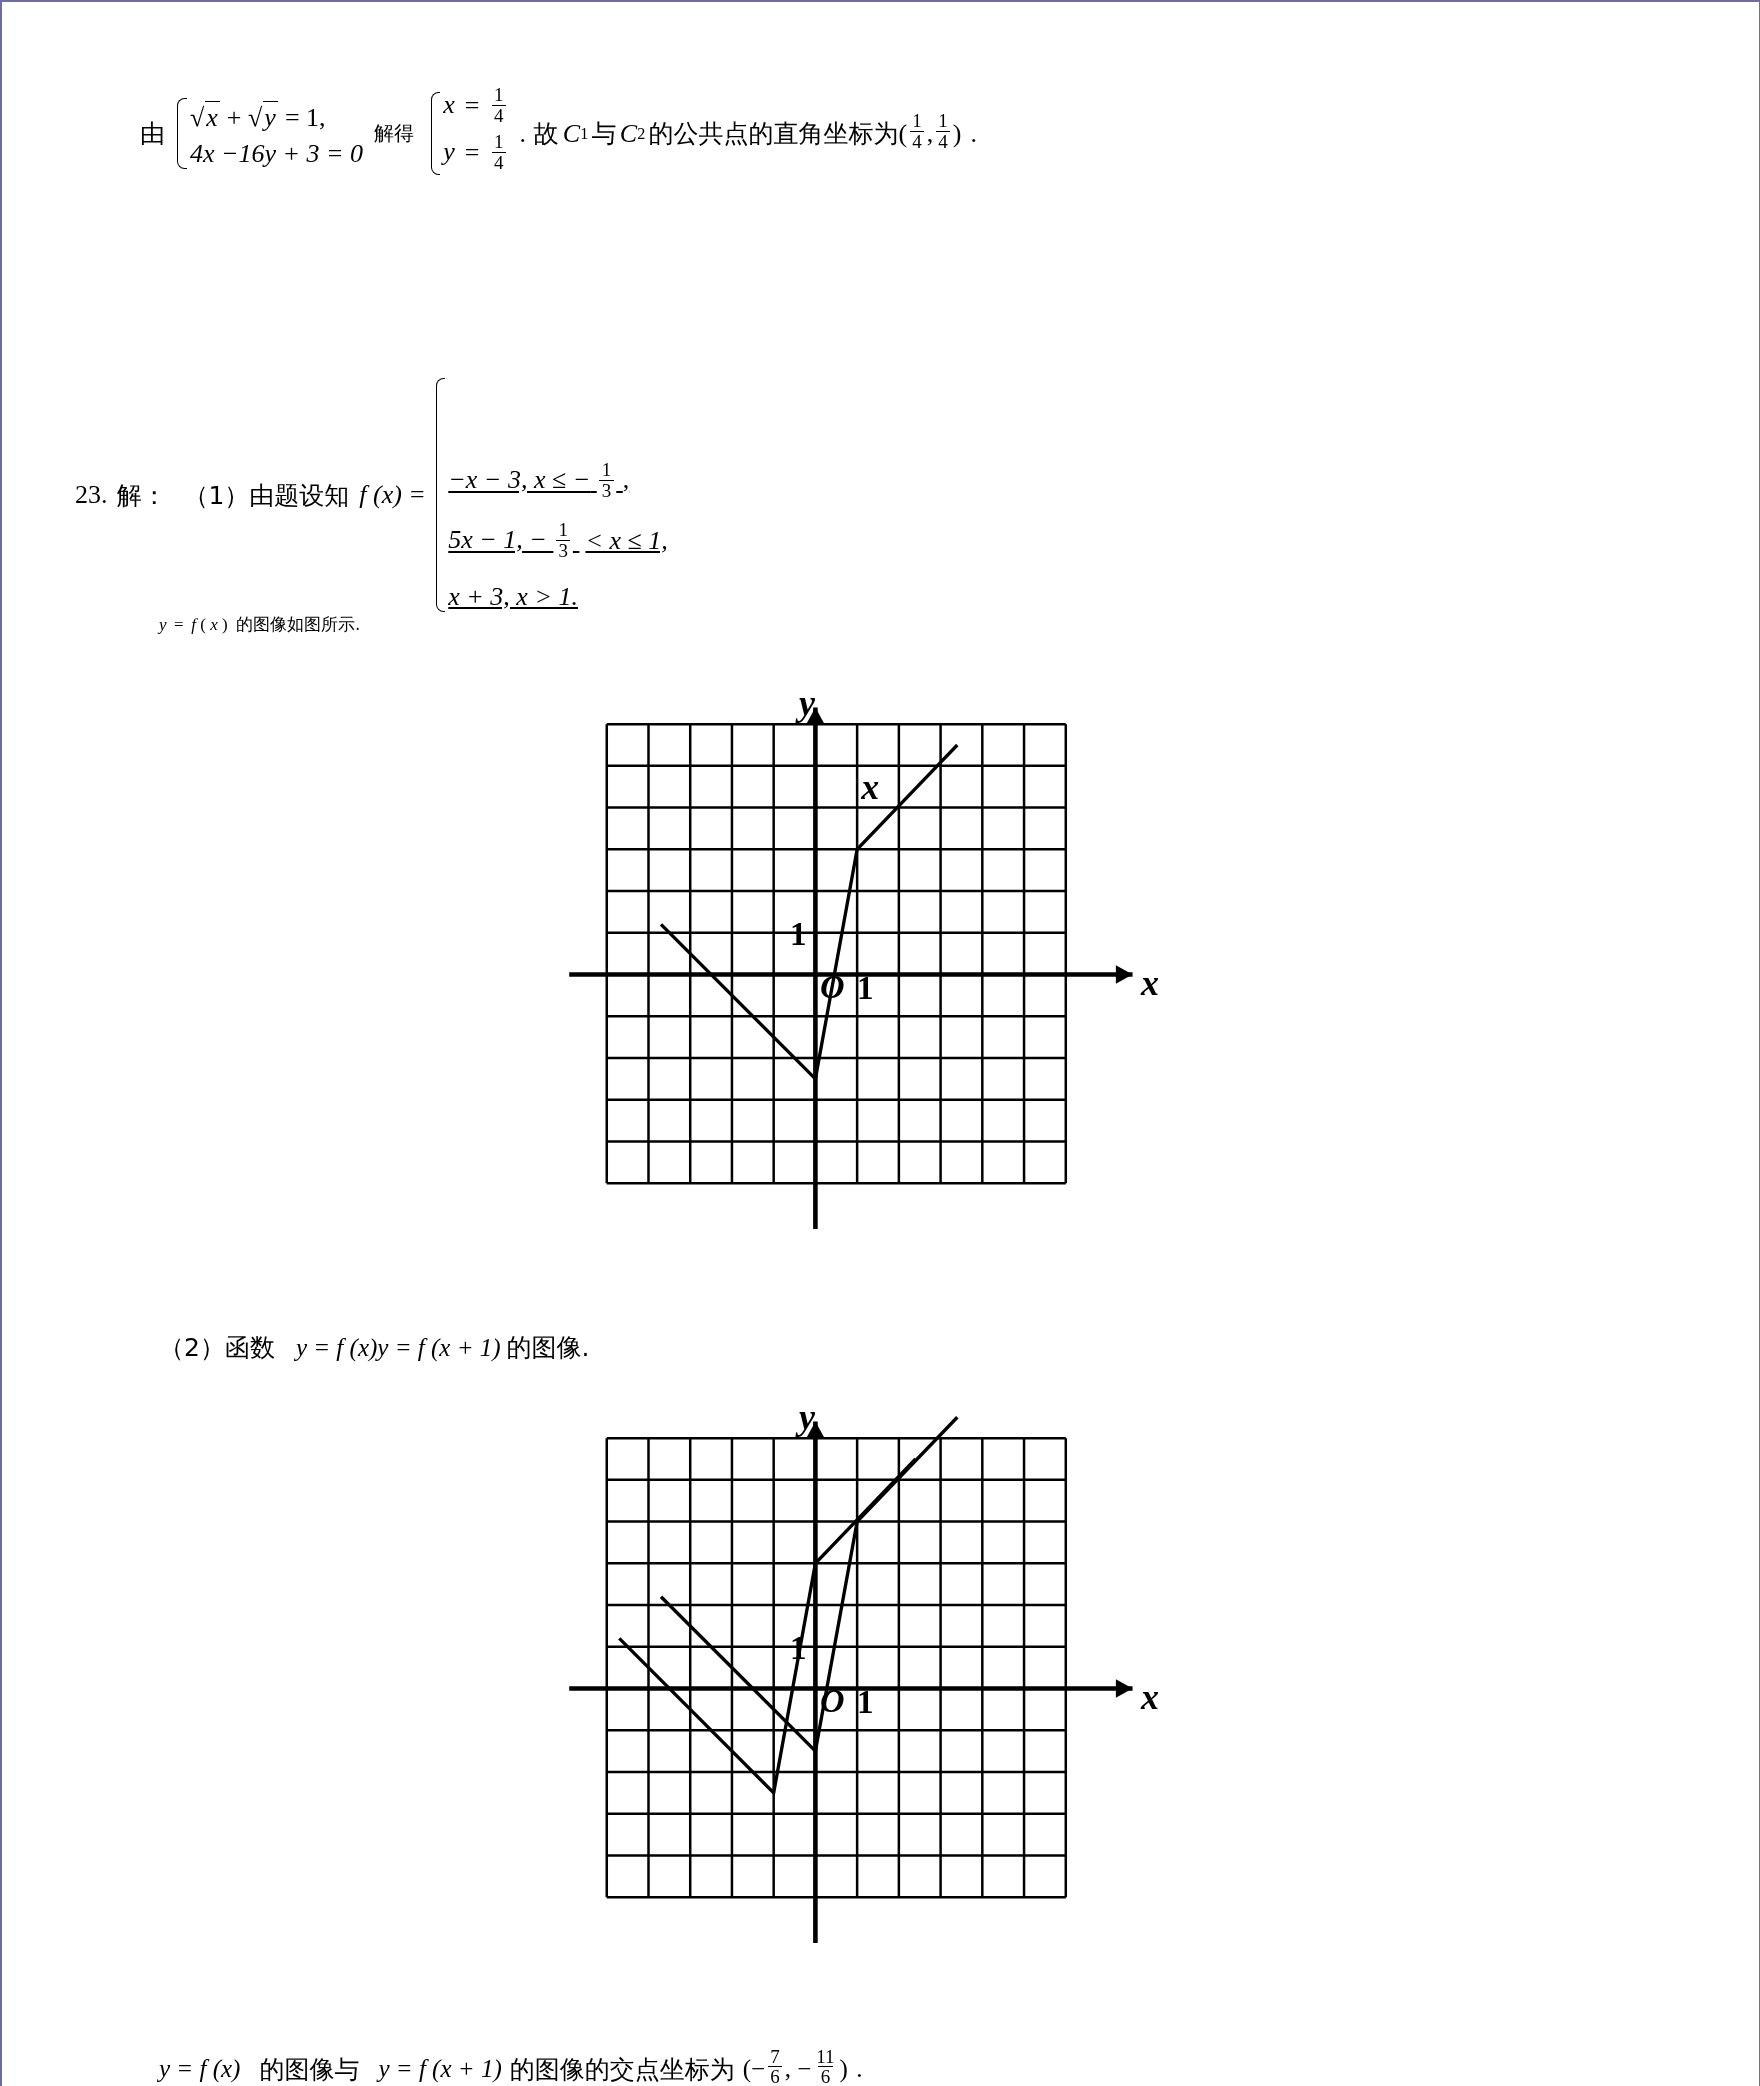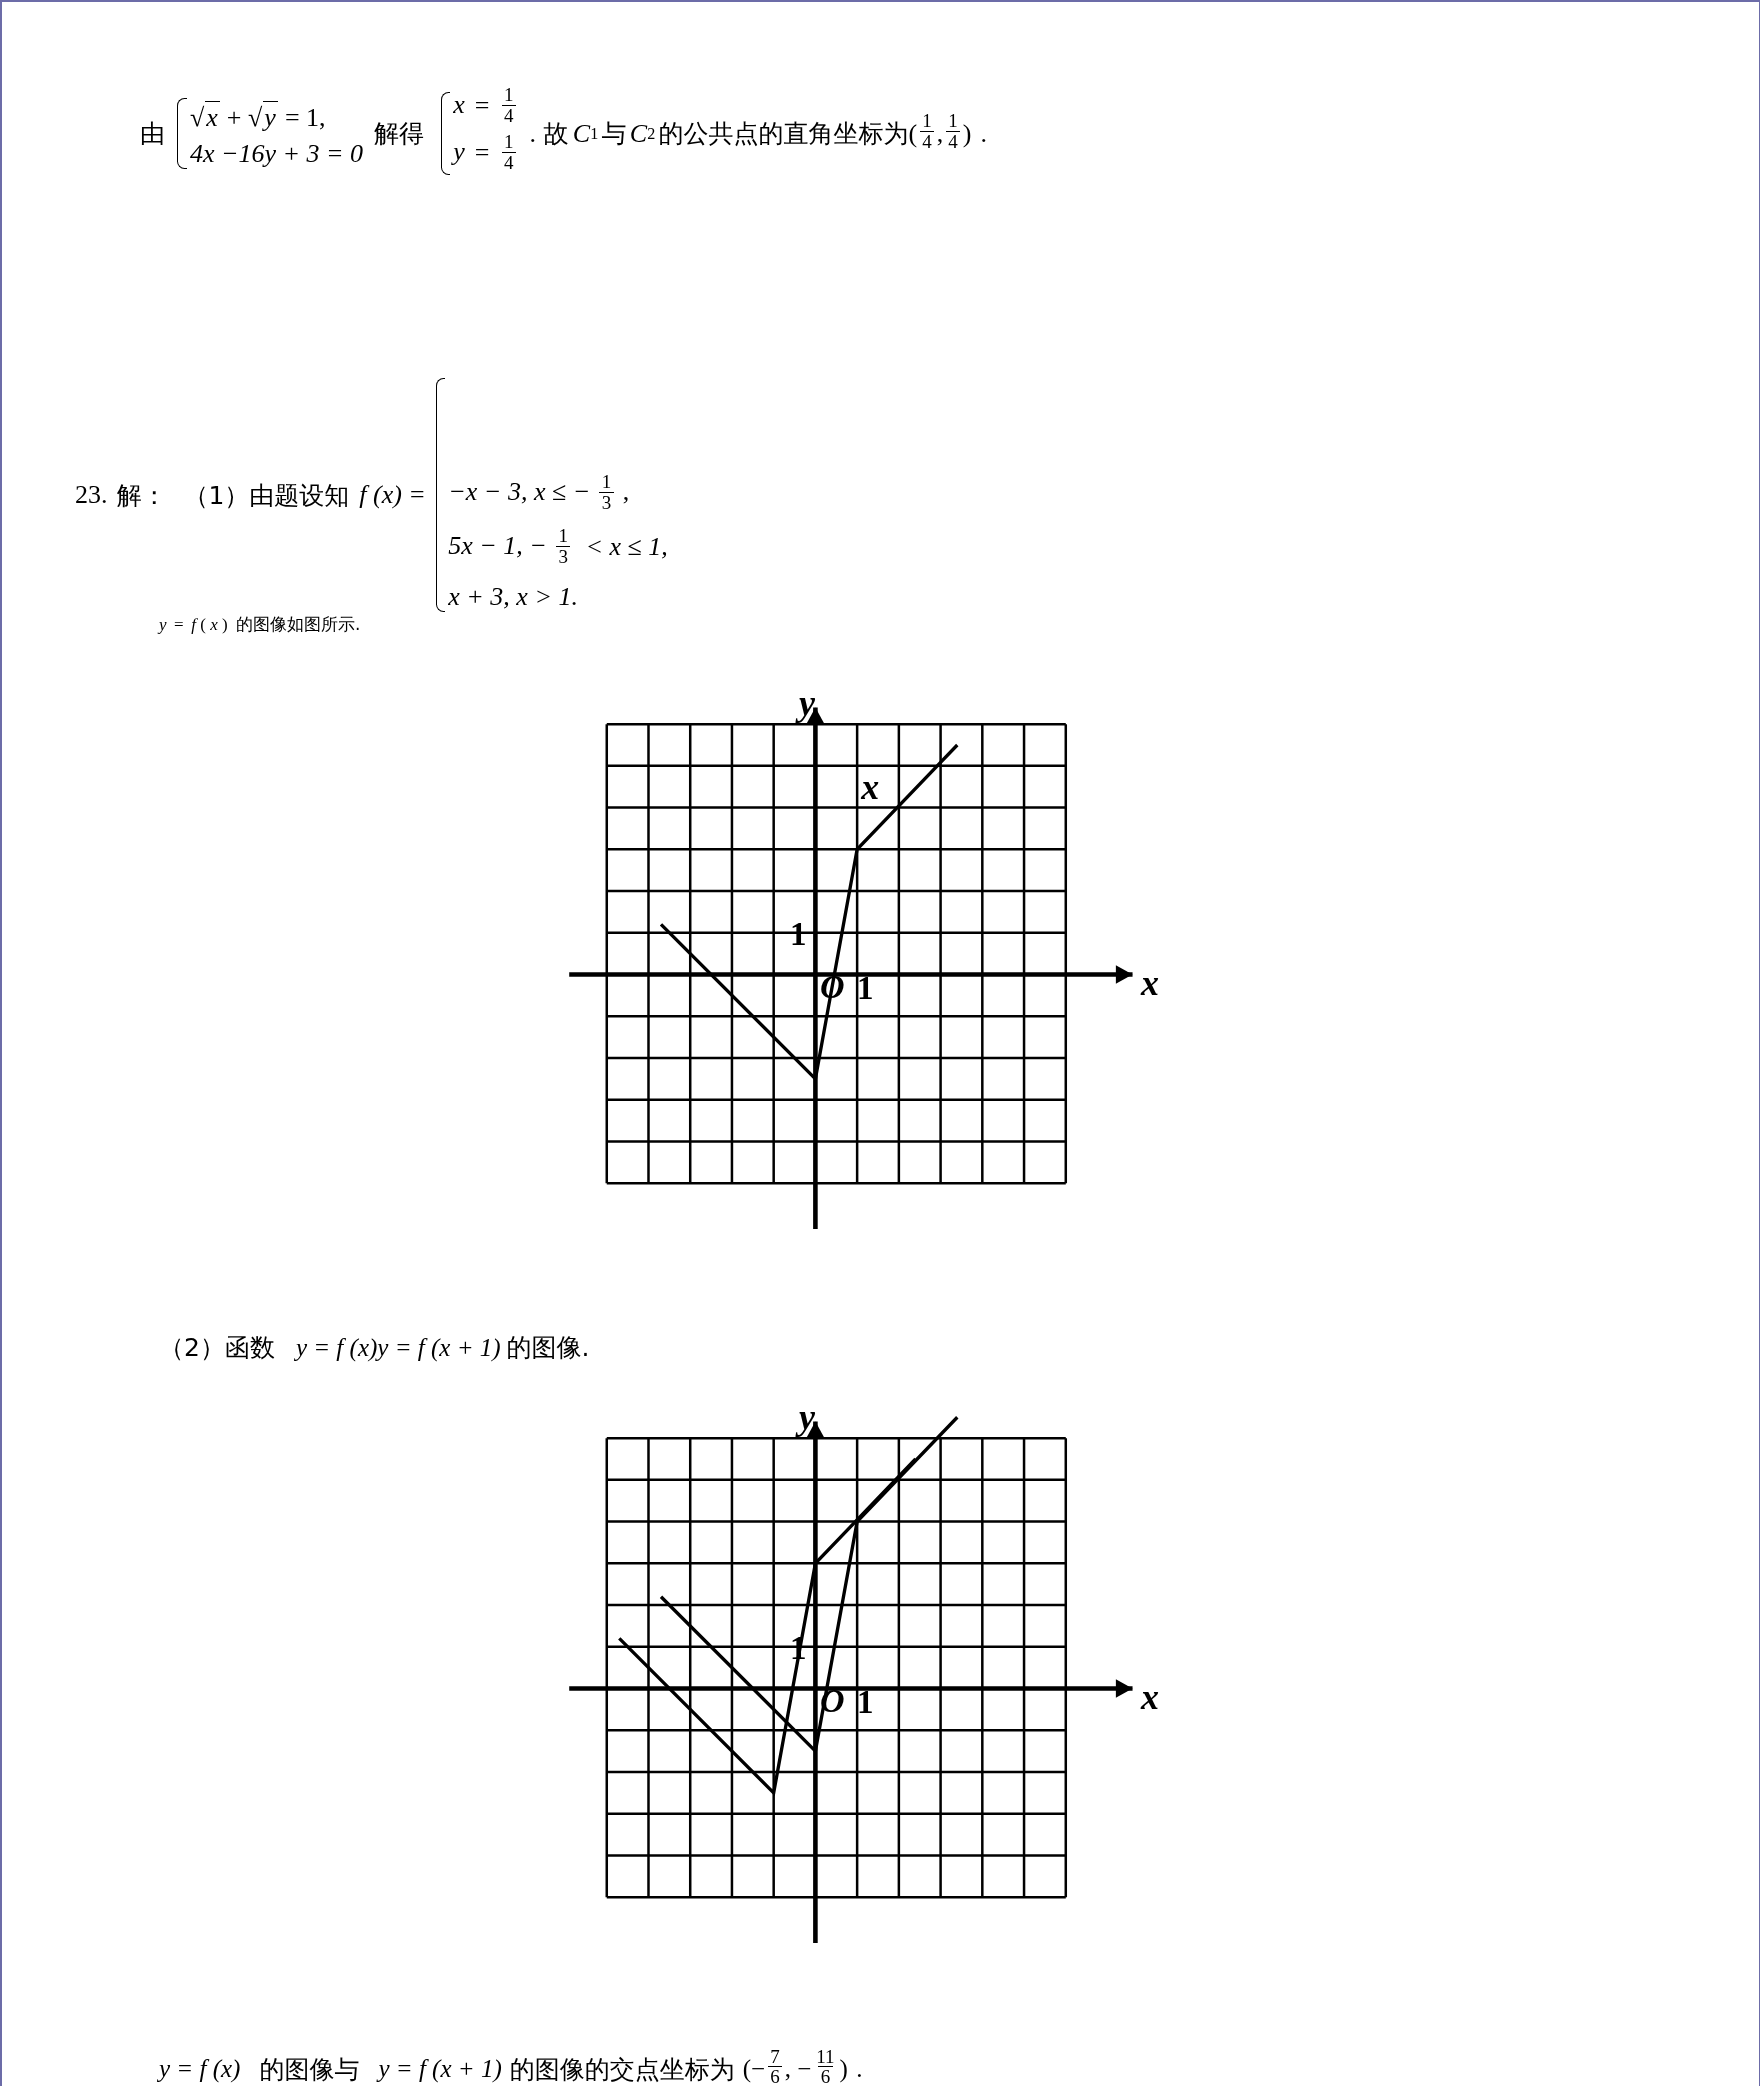--- a/index.html
+++ b/index.html
@@ -95,21 +95,21 @@
         <span class="row-line">
           <span class="mn" style="font-size:26px;">√</span><span class="sqrt mi">x</span>
           <span class="mn">+</span>
           <span class="mn" style="font-size:26px;">√</span><span class="sqrt mi">y</span>
           <span class="mn">= 1,</span>
         </span>
         <span class="row-line mi">4x −16y + 3 = 0</span>
       </span>
     </span>
 
-    <span class="han" style="font-size:25px; margin:0 11px;">解得</span>
+    <span class="han" style="font-size:20px; margin:0 11px;">解得</span>
 
     <span class="cases" style="height:83px;">
       <span class="brace"></span>
       <span class="cases-rows">
         <span class="row-line">
           <span class="mi">x</span>
           <span class="mn" style="margin:0 3.3px;">=</span>
           <span class="frac" style="font-size:19px;">
             <span class="num mn">1</span>
             <span class="den mn">4</span>
@@ -151,21 +151,21 @@
   <div class="blk" style="left:73px; top:376px; font-size:26px; display:flex; align-items:center; white-space:nowrap;">
     <span class="mn">23</span>
     <span class="mn" style="margin-right:9.2px;">.</span>
     <span class="han" style="font-size:25px; margin-right:16.7px;">解：</span>
     <span class="han" style="font-size:25px;">（1）</span>
     <span class="han" style="font-size:25px; margin-right:10px;">由题设知</span>
     <span class="mi">f (x) =</span>
 
     <span class="cases" style="height:234px; margin-left:4.2px;">
       <span class="brace"></span>
-      <span class="cases-rows" style="gap:13px;">
+      <span class="cases-rows" style="gap:19px;text-decoration:underline;">
         <span class="row-line">
           <span class="mi">−x − 3, x ≤ −</span>
           <span class="frac" style="font-size:19px;">
             <span class="num mn">1</span>
             <span class="den mn">3</span>
           </span>
           <span class="mn">,</span>
         </span>
         <span class="row-line">
           <span class="mi">5x − 1, −</span>

